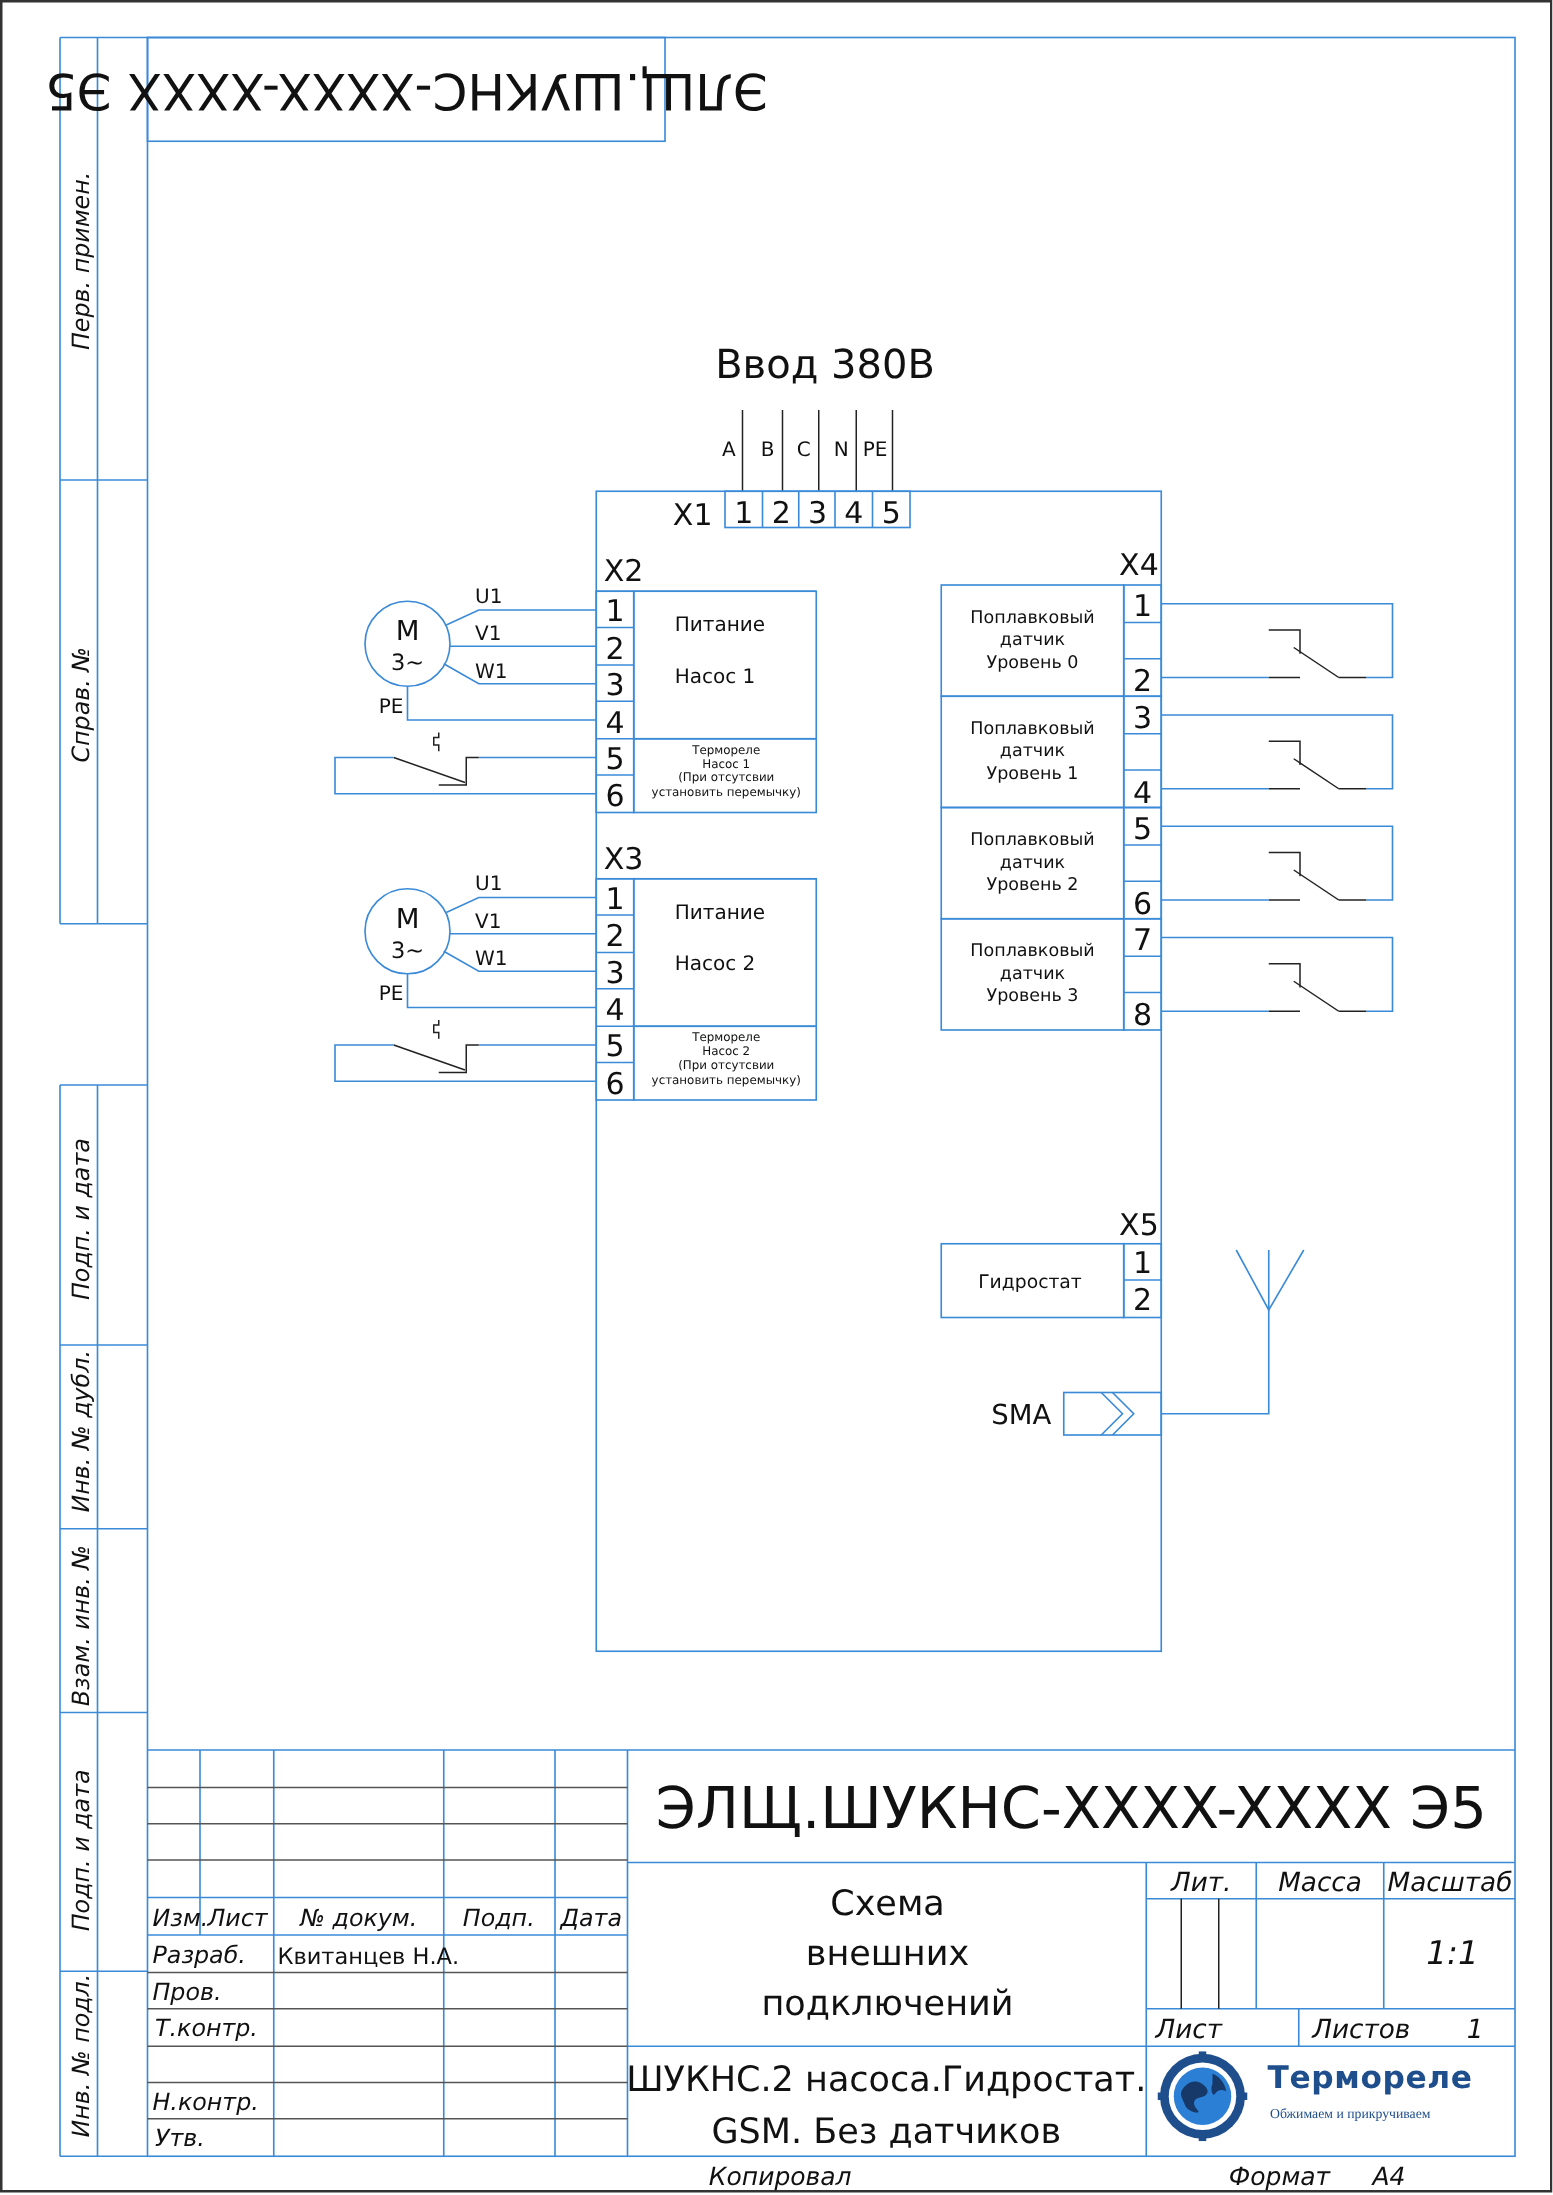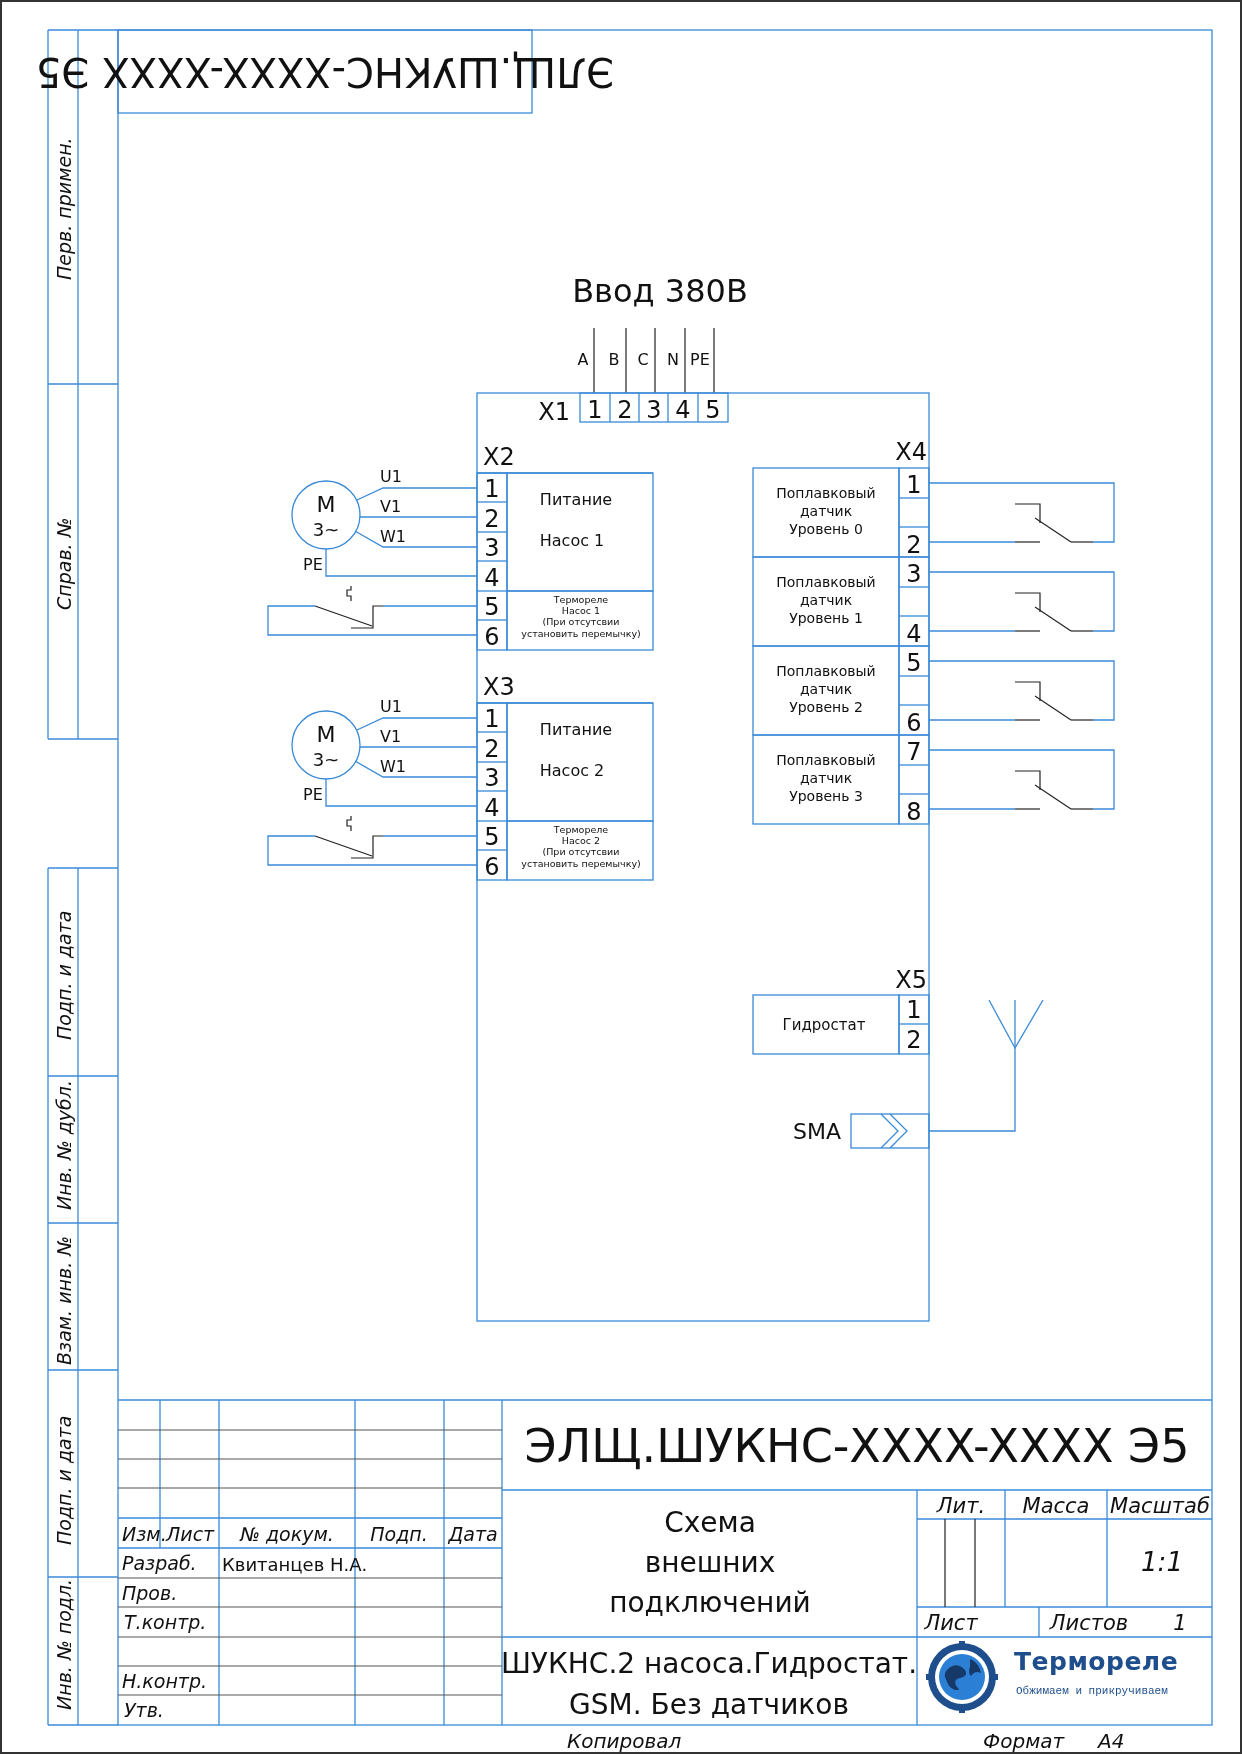--- a/index.html
+++ b/index.html
@@ -4,21 +4,21 @@
 <style>
   html,body{margin:0;padding:0;background:#fff;}
   body{width:1242px;height:1756px;position:relative;overflow:hidden;font-family:"DejaVu Sans Condensed","DejaVu Sans",sans-serif;}
   #sheet{position:absolute;left:0;top:0;width:1242px;height:1756px;}
   svg text{font-family:"DejaVu Sans","Liberation Sans",sans-serif;fill:#111;}
   .ln{stroke:#3a8ad8;stroke-width:1.3;fill:none;}
   .lk{stroke:#222;stroke-width:1.2;fill:none;}
   .it{font-style:italic;}
   #logo{position:absolute;left:918px;top:1637px;width:290px;height:80px;}
   .logo-title{position:absolute;left:96px;top:10px;font-family:"DejaVu Sans",sans-serif;font-weight:bold;font-size:25px;color:#1f4e8c;letter-spacing:0.5px;}
-  .logo-sub{position:absolute;left:98px;top:48px;font-family:Liberation Mono, monospace;font-size:11px;color:#1f4e8c;}
+  .logo-sub{position:absolute;left:98px;top:48px;font-family:Liberation Serif, serif;font-size:11px;color:#1f4e8c;}
   .logo-mark{position:absolute;left:8px;top:4px;width:72px;height:72px;}
 </style>
 </head>
 <body>
 
 <svg id="sheet" width="1242" height="1756" viewBox="0 0 1242 1756" xmlns="http://www.w3.org/2000/svg">
 
   <rect x="1" y="1" width="1240" height="1752" fill="none" stroke="#333" stroke-width="2"></rect>
 
   <g>

